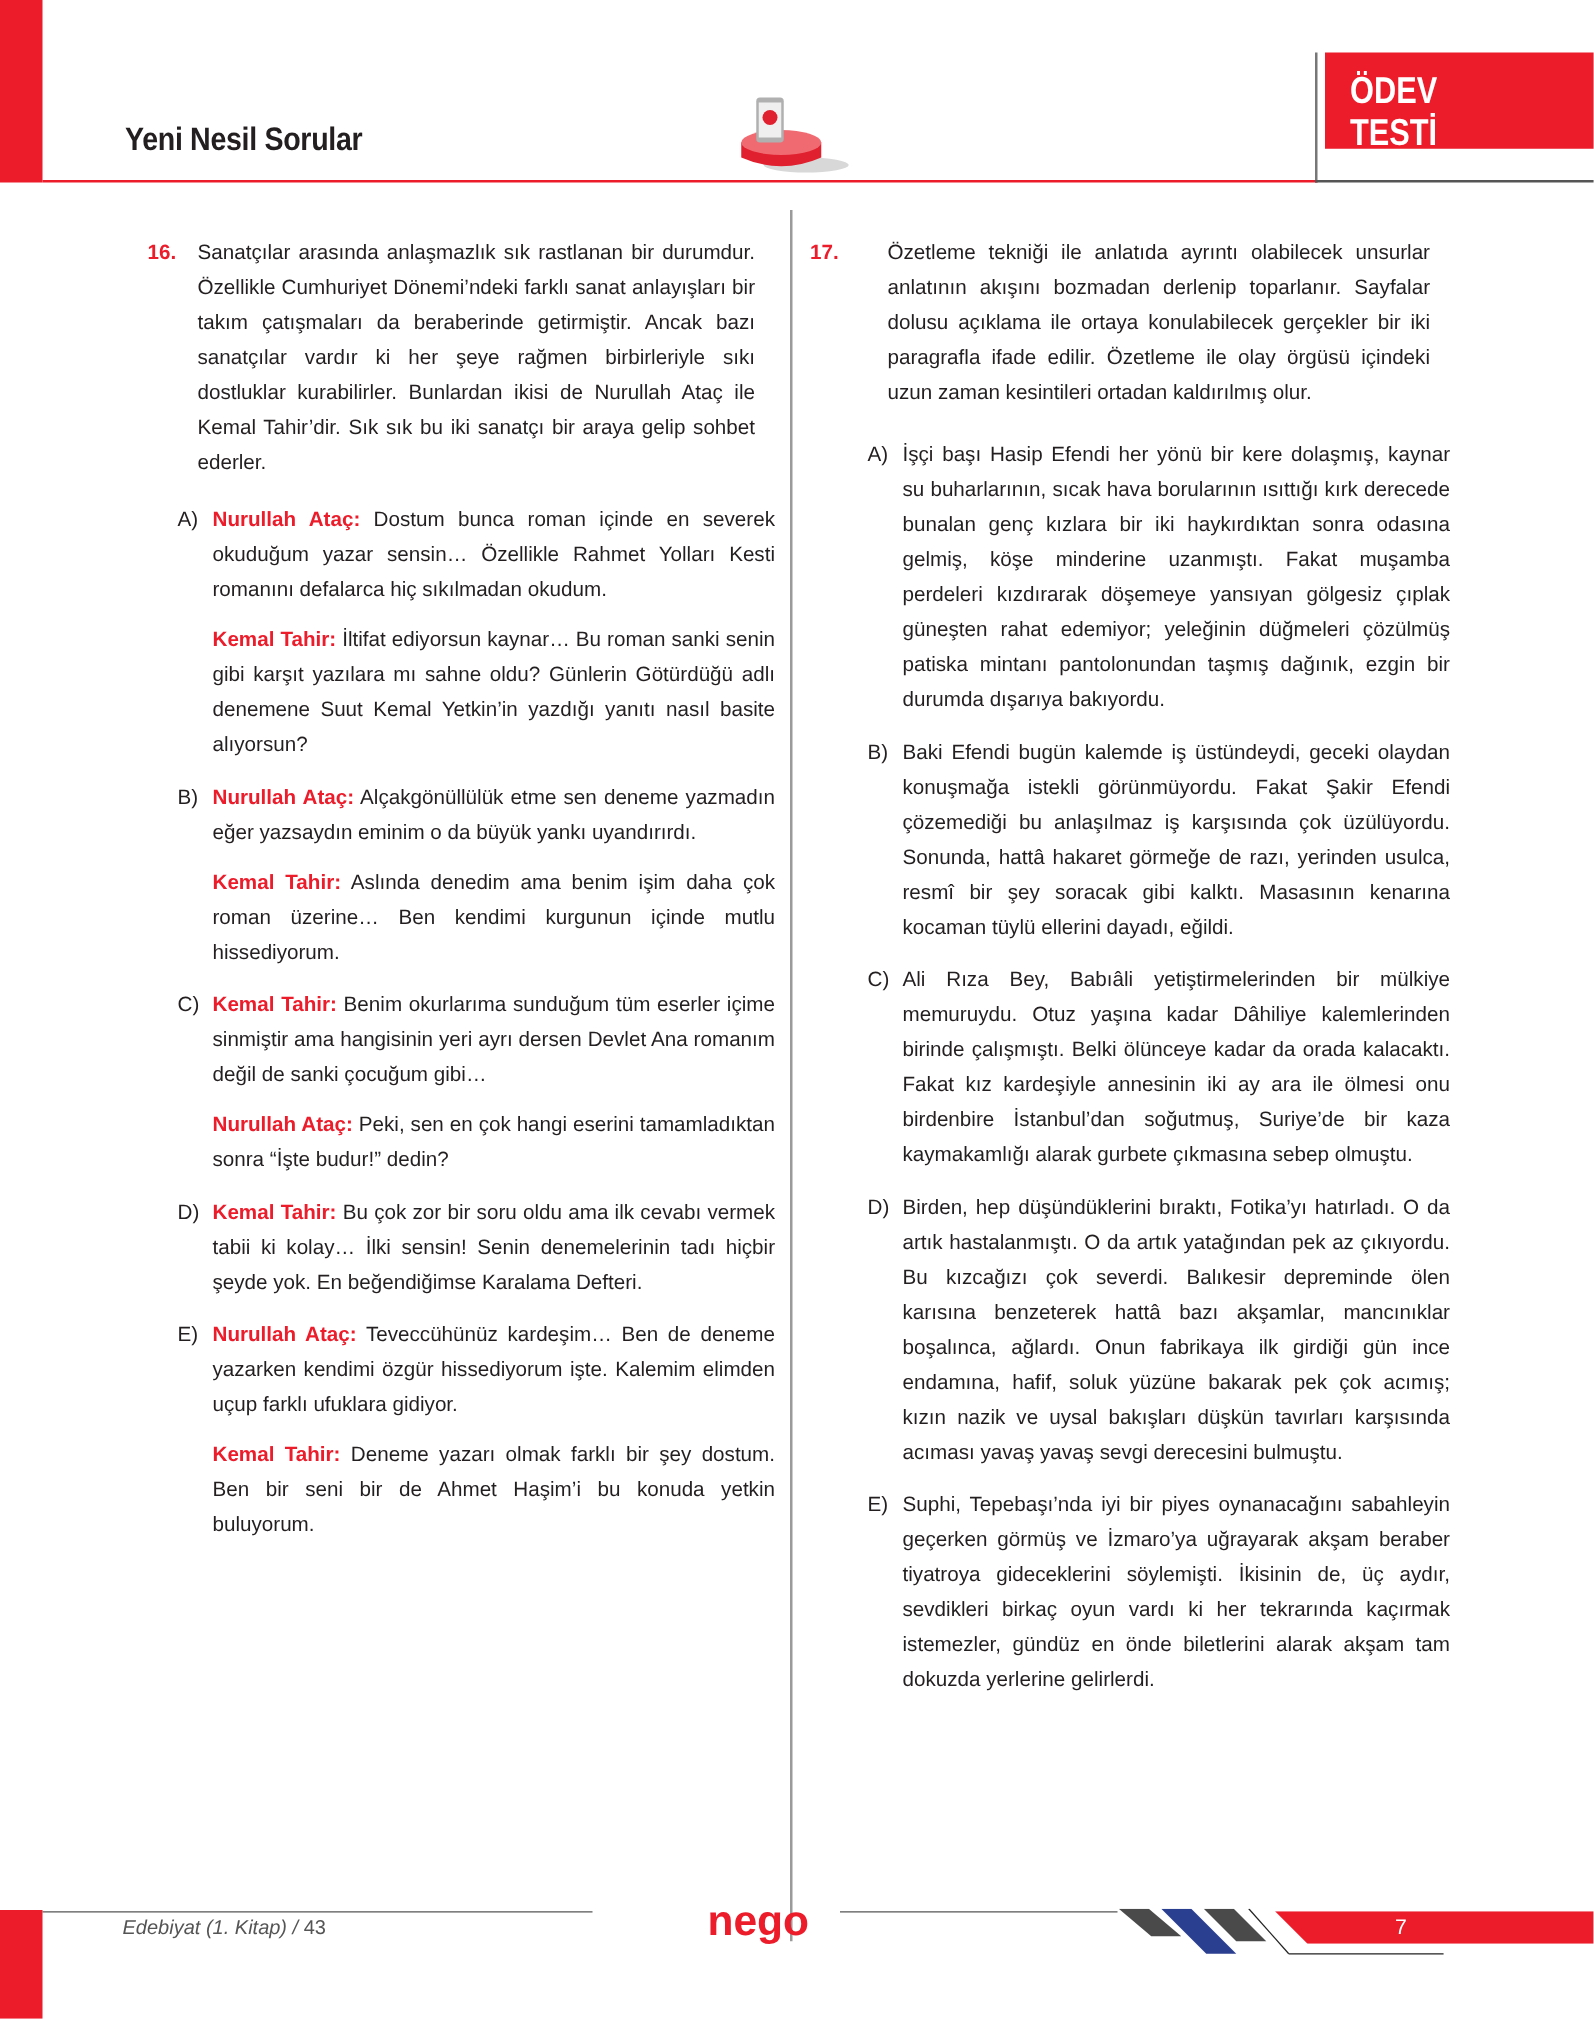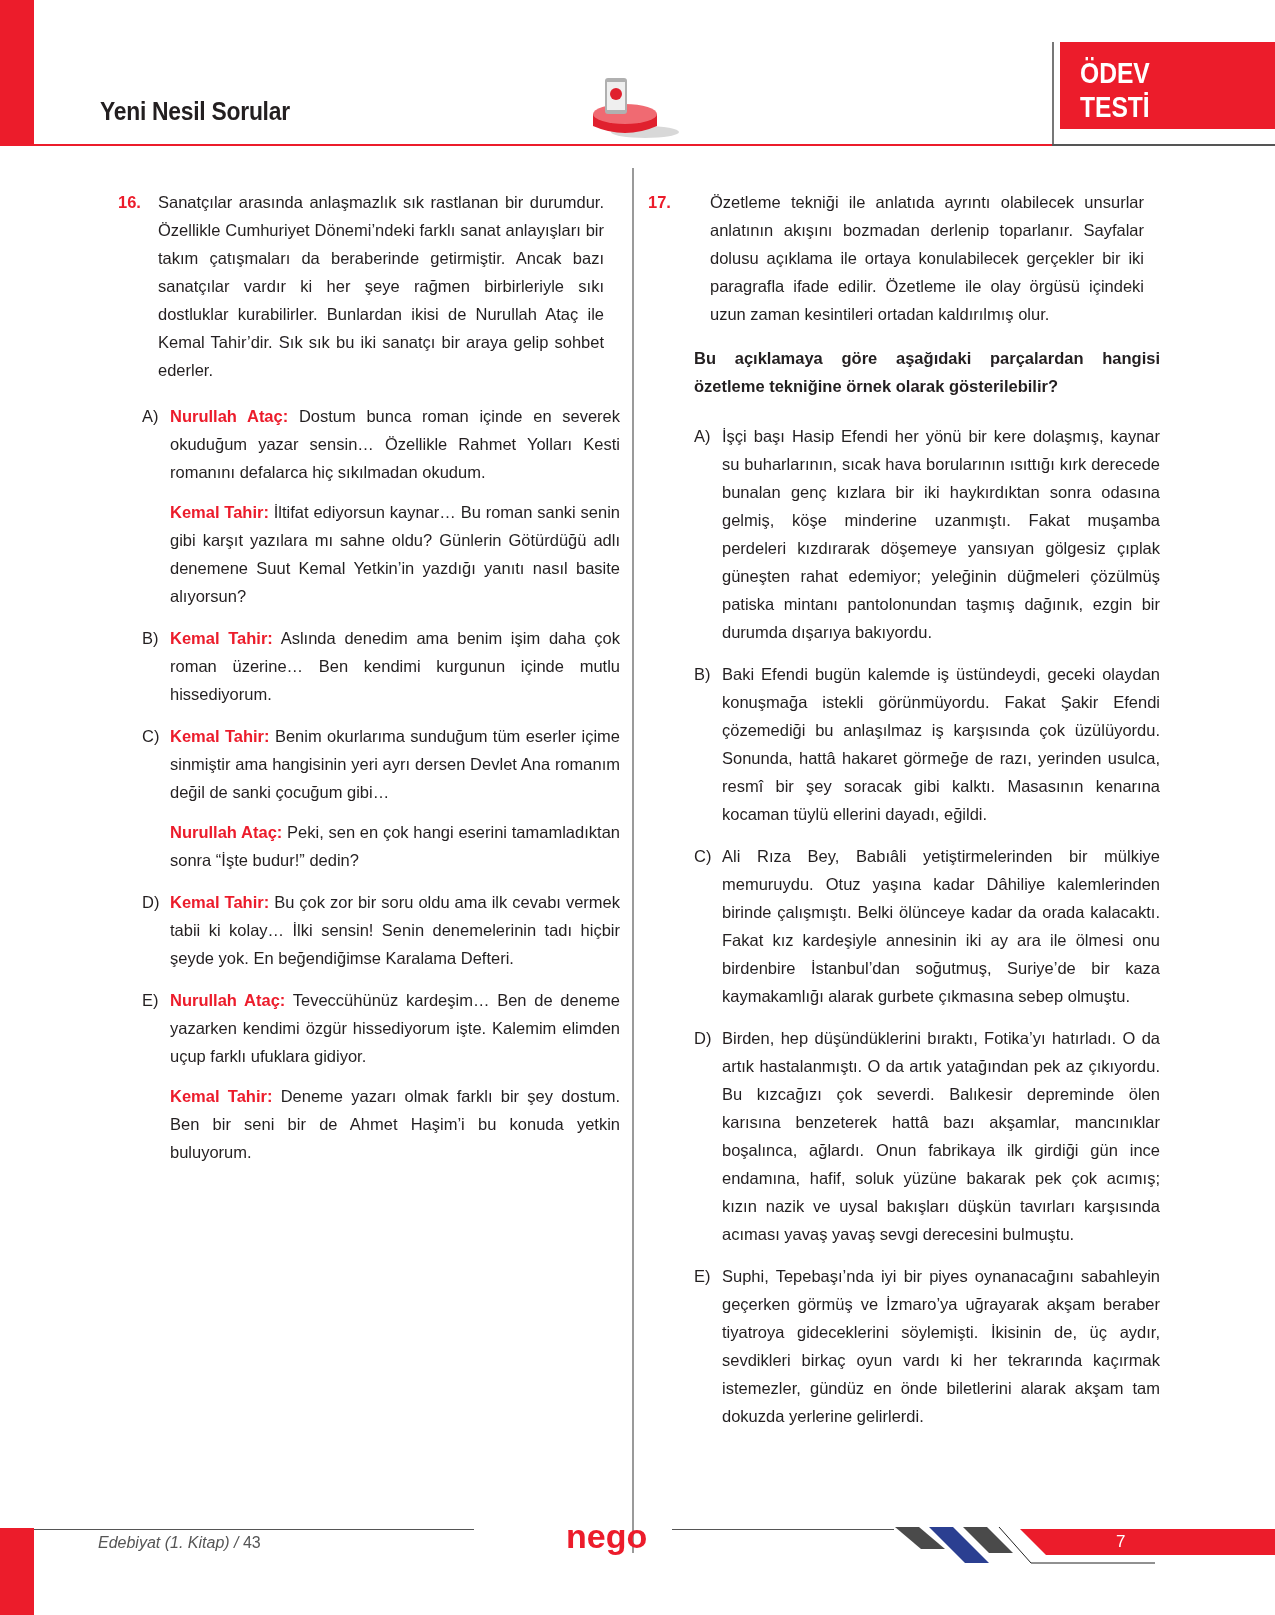--- a/index.html
+++ b/index.html
@@ -13,21 +13,21 @@
   .header-line { position: absolute; left: 34px; top: 144px; width: 1020px; height: 2px; background: #ec1c2b; }
   .page-heading {
     position: absolute; left: 100px; top: 96px; font-size: 26px; font-weight: bold;
     letter-spacing: -0.3px; transform: scaleX(0.88); transform-origin: left center;
     color: #231f20;
   }
   .header-icon { position: absolute; left: 585px; top: 74px; width: 100px; height: 66px; }
   .badge-divider { position: absolute; left: 1052px; top: 42px; width: 2px; height: 104px; background: #777; }
   .badge-underline { position: absolute; left: 1052px; top: 144px; width: 223px; height: 2px; background: #555; }
   .badge {
-    position: absolute; left: 1060px; top: 42px; width: 215px; height: 87px; background: #ec1c2b;
+    position: absolute; left: 1060px; top: 42px; width: 215px; height: 77px; background: #ec1c2b;
     color: #fff; font-weight: bold; font-size: 30px; line-height: 34px;
     padding: 14px 0 0 20px; box-sizing: border-box;
   }
   .badge span { display: block; transform: scaleX(0.82); transform-origin: left center; }
 
   .col-divider { position: absolute; left: 632px; top: 168px; width: 2px; height: 1385px; background: #9a9a9a; }
 
   .col { position: absolute; top: 172px; font-size: 16.5px; line-height: 28px; color: #231f20; }
   .col.left { left: 96px; width: 524px; }
   .col.right { left: 648px; width: 512px; }
@@ -84,20 +84,21 @@
     <span class="qnum">16.</span>
     <p class="para">Sanatçılar arasında anlaşmazlık sık rastlanan bir durumdur. Özellikle Cumhuriyet Dönemi’ndeki farklı sanat anlayışları bir takım çatışmaları da beraberinde getirmiştir. Ancak bazı sanatçılar vardır ki her şeye rağmen birbirleriyle sıkı dostluklar kurabilirler. Bunlardan ikisi de Nurullah Ataç ile Kemal Tahir’dir. Sık sık bu iki sanatçı bir araya gelip sohbet ederler.</p>
     <div class="opts" id="q16-opts">
         <div class="opt">
           <span class="opt-letter">A)</span>
           <p class="opt-line"><span class="spk">Nurullah Ataç:</span><span> Dostum bunca roman içinde en severek okuduğum yazar sensin… Özellikle Rahmet Yolları Kesti romanını defalarca hiç sıkılmadan okudum.</span></p>
           <p class="opt-line"><span class="spk">Kemal Tahir:</span><span> İltifat ediyorsun kaynar… Bu roman sanki senin gibi karşıt yazılara mı sahne oldu? Günlerin Götürdüğü adlı denemene Suut Kemal Yetkin’in yazdığı yanıtı nasıl basite alıyorsun?</span></p>
         </div>
         <div class="opt">
           <span class="opt-letter">B)</span>
+          <p class="opt-line"><span class="spk">Nurullah Ataç:</span><span> Alçakgönüllülük etme sen deneme yazmadın eğer yazsaydın eminim o da büyük yankı uyandırırdı.</span></p>
           <p class="opt-line"><span class="spk">Kemal Tahir:</span><span> Aslında denedim ama benim işim daha çok roman üzerine… Ben kendimi kurgunun içinde mutlu hissediyorum.</span></p>
         </div>
         <div class="opt">
           <span class="opt-letter">C)</span>
           <p class="opt-line"><span class="spk">Kemal Tahir:</span><span> Benim okurlarıma sunduğum tüm eserler içime sinmiştir ama hangisinin yeri ayrı dersen Devlet Ana romanım değil de sanki çocuğum gibi…</span></p>
           <p class="opt-line"><span class="spk">Nurullah Ataç:</span><span> Peki, sen en çok hangi eserini tamamladıktan sonra “İşte budur!” dedin?</span></p>
         </div>
         <div class="opt">
           <span class="opt-letter">D)</span>
           <p class="opt-line"><span class="spk">Kemal Tahir:</span><span> Bu çok zor bir soru oldu ama ilk cevabı vermek tabii ki kolay… İlki sensin! Senin denemelerinin tadı hiçbir şeyde yok. En beğendiğimse Karalama Defteri.</span></p>
@@ -108,21 +109,20 @@
           <p class="opt-line"><span class="spk">Kemal Tahir:</span><span> Deneme yazarı olmak farklı bir şey dostum. Ben bir seni bir de Ahmet Haşim’i bu konuda yetkin buluyorum.</span></p>
         </div>
       </div>
   </div>
 </div>
 
 <div class="col right">
   <div class="q">
     <span class="qnum">17.</span>
     <p class="para">Özetleme tekniği ile anlatıda ayrıntı olabilecek unsurlar anlatının akışını bozmadan derlenip toparlanır. Sayfalar dolusu açıklama ile ortaya konulabilecek gerçekler bir iki paragrafla ifade edilir. Özetleme ile olay örgüsü içindeki uzun zaman kesintileri ortadan kaldırılmış olur.</p>
-    <p class="ask">Bu açıklamaya göre aşağıdaki parçalardan hangisi özetleme tekniğine örnek olarak gösterilebilir?</p>
     <div class="opts" id="q17-opts">
         <div class="opt">
           <span class="opt-letter">A)</span>
           <p class="opt-line">İşçi başı Hasip Efendi her yönü bir kere dolaşmış, kaynar su buharlarının, sıcak hava borularının ısıttığı kırk derecede bunalan genç kızlara bir iki haykırdıktan sonra odasına gelmiş, köşe minderine uzanmıştı. Fakat muşamba perdeleri kızdırarak döşemeye yansıyan gölgesiz çıplak güneşten rahat edemiyor; yeleğinin düğmeleri çözülmüş patiska mintanı pantolonundan taşmış dağınık, ezgin bir durumda dışarıya bakıyordu.</p>
         </div>
         <div class="opt">
           <span class="opt-letter">B)</span>
           <p class="opt-line">Baki Efendi bugün kalemde iş üstündeydi, geceki olaydan konuşmağa istekli görünmüyordu. Fakat Şakir Efendi çözemediği bu anlaşılmaz iş karşısında çok üzülüyordu. Sonunda, hattâ hakaret görmeğe de razı, yerinden usulca, resmî bir şey soracak gibi kalktı. Masasının kenarına kocaman tüylü ellerini dayadı, eğildi.</p>
         </div>
         <div class="opt">

